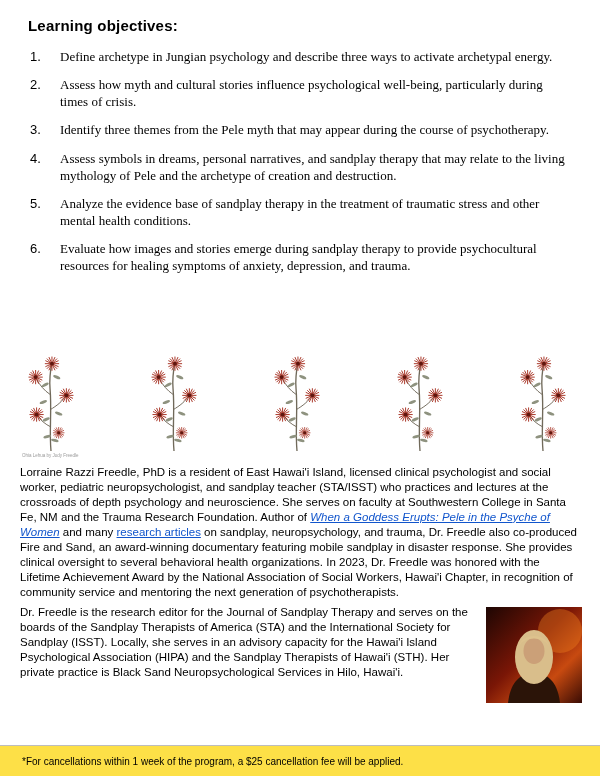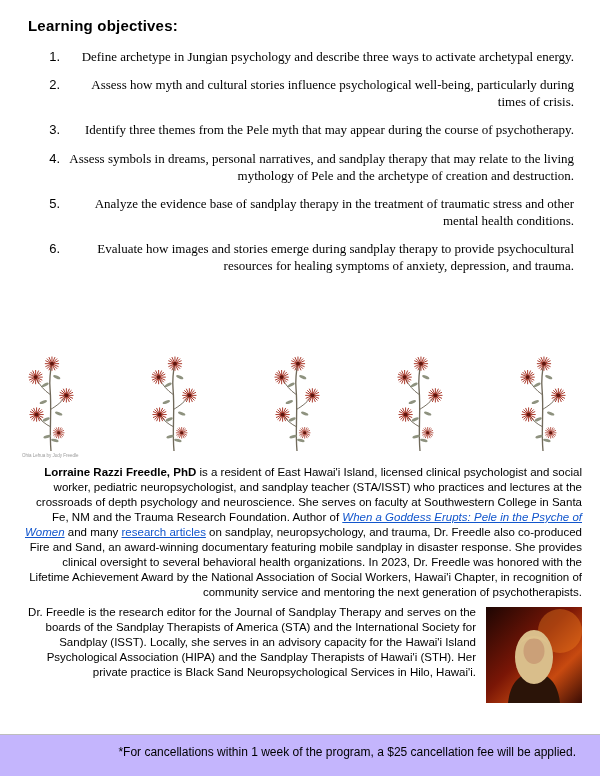--- a/index.html
+++ b/index.html
@@ -5,21 +5,20 @@
   * { margin: 0; padding: 0; box-sizing: border-box; }
   html, body { background: #ffffff; }
   body { font-family: "Liberation Sans", sans-serif; color: #000; }
   .page {
     position: relative;
     width: 600px;
     height: 776px;
     background: #ffffff;
     overflow: hidden;
     margin: 0 auto;
-    text-align: right;
   }
   .page-title {
     position: absolute;
     left: 28px;
     top: 17px;
     font-size: 15px;
     font-weight: bold;
     letter-spacing: 0.2px;
   }
   .objectives {
@@ -63,21 +62,21 @@
   }
   .bio-section {
     position: absolute;
     left: 20px;
     right: 18px;
     top: 465px;
     font-size: 11.5px;
     line-height: 1.3;
   }
   .bio-p1 { margin-bottom: 6px; }
-  .bold { font-weight: bold; }
+  .bold { font-weight: normal; }
   .italic { }
   .link {
     color: #1155CC;
     text-decoration: underline;
     cursor: pointer;
   }
   .link-italic {
     color: #1155CC;
     text-decoration: underline;
     font-style: italic;
@@ -93,24 +92,24 @@
   .website-link {
     display: inline-block;
     margin-top: 2px;
   }
   .footer {
     position: absolute;
     left: 0;
     right: 0;
     bottom: 0;
     border-top: 1px solid #bdbdbd;
-    padding: 9px 24px 16px 22px;
-    font-size: 12px;
+    padding: 9px 24px 8px 22px;
+    font-size: 10px;
     line-height: 1.35;
-    background: #c4b5fd;
+    background: #fde047;
   }
   .footnote { margin-bottom: 9px; }
   .footnote:last-child { margin-bottom: 0; }
   .defs-holder { position: absolute; width: 0; height: 0; overflow: hidden; }
 </style>
 </head>
 <body>
 
 <svg class="defs-holder" aria-hidden="true">
   <defs>

